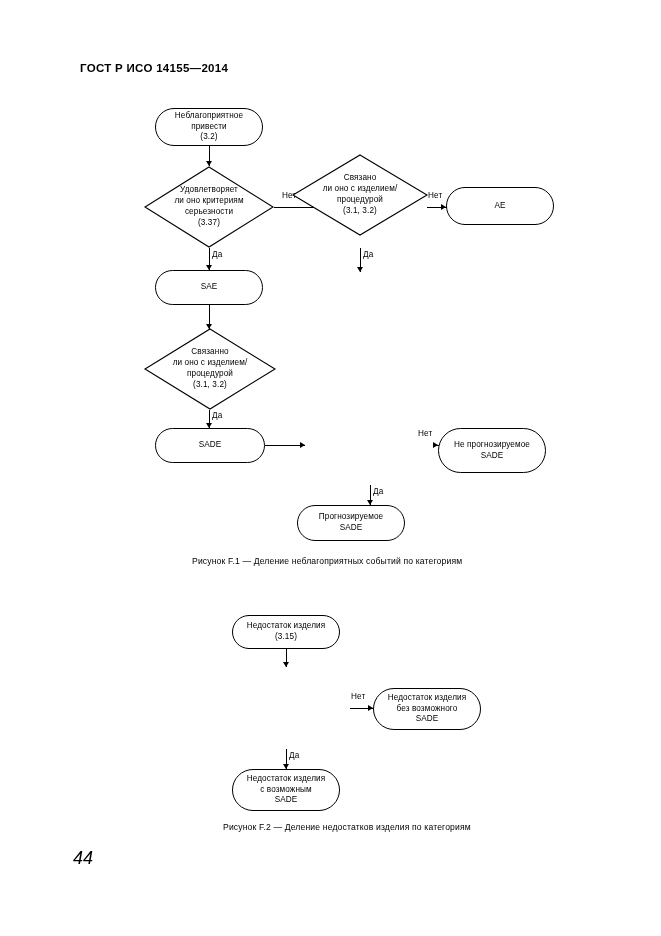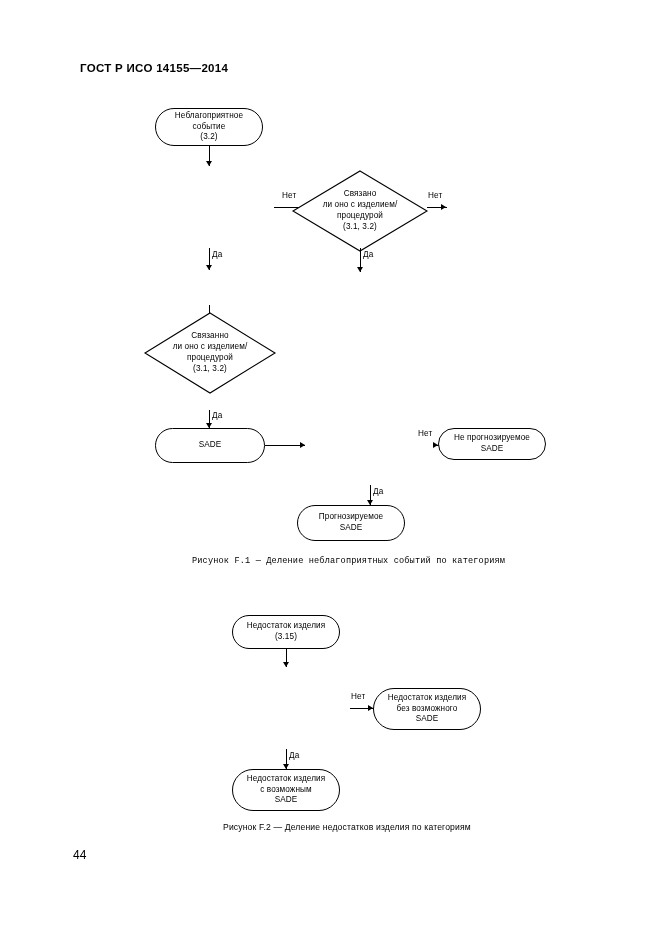--- a/index.html
+++ b/index.html
@@ -25,21 +25,22 @@
     font-size: 11.5px;
     font-weight: bold;
     letter-spacing: 0.3px;
     white-space: nowrap;
     text-align: right;
   }
   .page-number {
     position: absolute;
     left: 73px;
     top: 848px;
-    font-size: 12px;
+    font-size: 18px;
+    font-style: italic;
   }
   .caption {
     position: absolute;
     font-size: 8.6px;
     white-space: nowrap;
     letter-spacing: 0.15px;
   }
   
   .chart {
     position: absolute;
@@ -115,66 +116,85 @@
 
 <div id="page">
 
   <div class="doc-header">ГОСТ Р ИСО 14155—2014</div>
 
   <div class="chart" style="left:0;top:0;width:661px;height:560px;">
 
     <div class="node terminal" style="left:155px;top:108px;width:108px;height:38px;">
       <div>
         <div>Неблагоприятное</div>
-        <div>событие</div>
+        <div>привести</div>
         <div>(3.2)</div>
       </div>
     </div>
 
     <div class="edge edge-v" style="left:208.5px;top:146px;height:20px;"></div>
     <div class="arrow-down" style="left:206px;top:161px;"></div>
 
+    <div class="diamond-wrap" style="left:144px;top:166px;width:130px;height:82px;">
+      <svg width="130" height="82" viewBox="0 0 130 82">
+        <polygon points="65,1 129,41 65,81 1,41" fill="#ffffff" stroke="#000000" stroke-width="1.1"></polygon>
+      </svg>
+      <div class="diamond-label">
+        <div>
+          <div>Удовлетворяет</div>
+          <div>ли оно критериям</div>
+          <div>серьезности</div>
+          <div>(3.37)</div>
+        </div>
+      </div>
+    </div>
 
     <div class="edge edge-h" style="left:274px;top:206.5px;width:50px;"></div>
     <div class="arrow-right" style="left:320px;top:204px;"></div>
     <div class="edge-label" style="left:282px;top:191px;">Нет</div>
 
-    <div class="diamond-wrap" style="left:292px;top:170px;width:136px;height:82px;">
+    <div class="diamond-wrap" style="left:292px;top:154px;width:136px;height:82px;">
       <svg width="136" height="82" viewBox="0 0 136 82">
         <polygon points="68,1 135,41 68,81 1,41" fill="#ffffff" stroke="#000000" stroke-width="1.1"></polygon>
       </svg>
       <div class="diamond-label">
         <div>
           <div>Связано</div>
           <div>ли оно с изделием/</div>
           <div>процедурой</div>
           <div>(3.1, 3.2)</div>
         </div>
       </div>
     </div>
 
     <div class="edge edge-h" style="left:427px;top:206.5px;width:20px;"></div>
     <div class="arrow-right" style="left:441px;top:204px;"></div>
     <div class="edge-label" style="left:428px;top:191px;">Нет</div>
 
+    <div class="node terminal" style="left:446px;top:187px;width:108px;height:38px;">
+      <div>AE</div>
+    </div>
 
     <div class="edge edge-v" style="left:208.5px;top:248px;height:22px;"></div>
     <div class="arrow-down" style="left:206px;top:265px;"></div>
     <div class="edge-label" style="left:212px;top:250px;">Да</div>
 
+    <div class="node terminal" style="left:155px;top:270px;width:108px;height:35px;">
+      <div>SAE</div>
+    </div>
 
     <div class="edge edge-v" style="left:359.5px;top:248px;height:24px;"></div>
     <div class="arrow-down" style="left:357px;top:267px;"></div>
     <div class="edge-label" style="left:363px;top:250px;">Да</div>
 
 
     <div class="edge edge-v" style="left:208.5px;top:305px;height:24px;"></div>
     <div class="arrow-down" style="left:206px;top:324px;"></div>
 
-    <div class="diamond-wrap" style="left:144px;top:312px;width:132px;height:82px;text-decoration:underline;">
+    <div class="diamond-wrap" style="left:144px;top:328px;width:132px;height:82px;text-decoration:underline;">
       <svg width="132" height="82" viewBox="0 0 132 82">
         <polygon points="66,1 131,41 66,81 1,41" fill="#ffffff" stroke="#000000" stroke-width="1.1"></polygon>
       </svg>
       <div class="diamond-label">
         <div>
           <div>Связанно</div>
           <div>ли оно с изделием/</div>
           <div>процедурой</div>
           <div>(3.1, 3.2)</div>
         </div>
@@ -190,40 +210,40 @@
     </div>
 
     <div class="edge edge-h" style="left:265px;top:444.5px;width:40px;"></div>
     <div class="arrow-right" style="left:300px;top:442px;"></div>
 
 
     <div class="edge edge-h" style="left:434px;top:444.5px;width:12px;"></div>
     <div class="arrow-right" style="left:433px;top:442px;"></div>
     <div class="edge-label" style="left:418px;top:429px;">Нет</div>
 
-    <div class="node terminal" style="left:438px;top:428px;width:108px;height:32px;">
+    <div class="node terminal" style="left:438px;top:428px;width:108px;height:45px;">
       <div>
         <div>Не прогнозируемое</div>
         <div>SADE</div>
       </div>
     </div>
 
     <div class="edge edge-v" style="left:369.5px;top:485px;height:20px;"></div>
     <div class="arrow-down" style="left:367px;top:500px;"></div>
     <div class="edge-label" style="left:373px;top:487px;">Да</div>
 
     <div class="node terminal" style="left:297px;top:505px;width:108px;height:36px;">
       <div>
         <div>Прогнозируемое</div>
         <div>SADE</div>
       </div>
     </div>
   </div>
 
-  <div class="caption" style="left:192px;top:556px;font-family:Liberation Mono, monospace;">Рисунок F.1 — Деление неблагоприятных событий по категориям</div>
+  <div class="caption" style="left:192px;top:556px;">Рисунок F.1 — Деление неблагоприятных событий по категориям</div>
 
   <div class="chart" style="left:0;top:0;width:661px;height:830px;">
 
     <div class="node terminal" style="left:232px;top:615px;width:108px;height:34px;">
       <div>
         <div>Недостаток изделия</div>
         <div>(3.15)</div>
       </div>
     </div>
 

